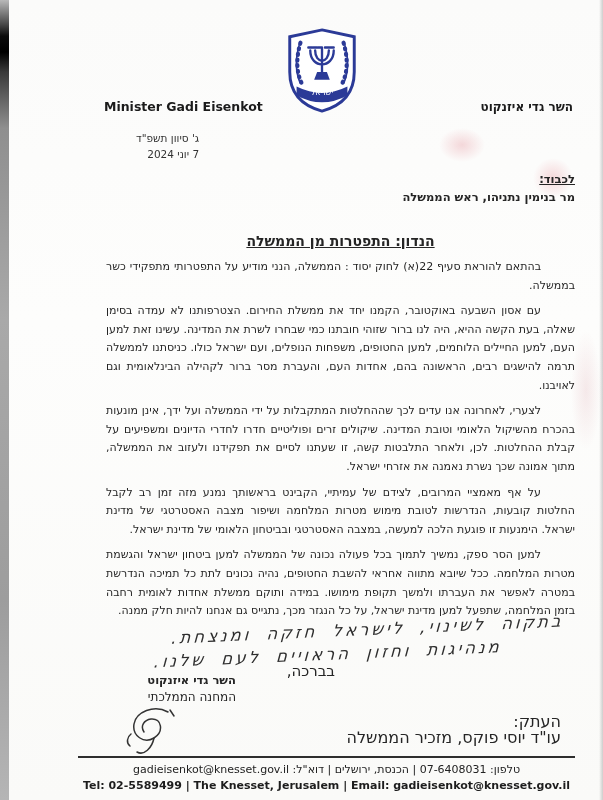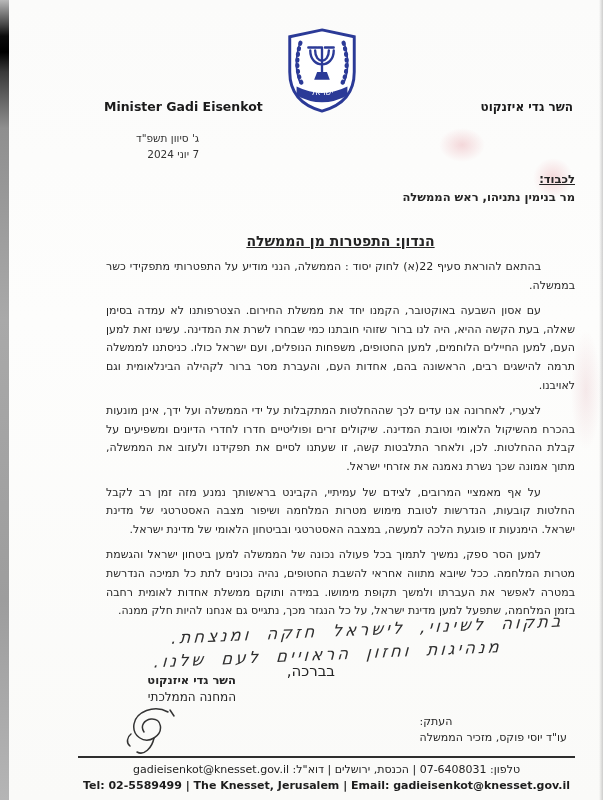--- a/index.html
+++ b/index.html
@@ -65,21 +65,21 @@
     letter-spacing:3px; word-spacing:7px;
     transform:rotate(-2.5deg) skewX(-7deg);
     font-style:italic;
   }
   .handwriting .hw-line2 { padding-left:70px; padding-right:60px; }
   .closing { position:absolute; right:240px; top:34px; font-size:15px;text-align:right; }
   .signature-block { position:absolute; left:0; top:44px; direction:rtl; text-align:right; width:130px; }
   .signature-block .sig-name { font-weight:bold; font-size:11.5px; line-height:17px; }
   .signature-block .sig-party { font-size:12px; line-height:17px; }
   .sig-scribble { position:absolute; left:18px; top:78px; }
-  .copy-block { position:absolute; right:8px; top:86px; text-align:left; font-size:11px; line-height:16px; }
+  .copy-block { position:absolute; right:14px; top:86px; text-align:right; font-size:16px; line-height:16px; }
 
   
   .footer { margin:0 28px 0 37px; border-top:2px solid #2e2e2e; padding-top:5px; text-align:center; }
   .footer .f-he { font-size:11px; color:#222; }
   .footer .f-en { direction:ltr; font-size:11px; font-weight:bold; color:#1d1d1d; margin-top:3px; }
 </style>
 </head>
 <body>
 
 <div class="page">

